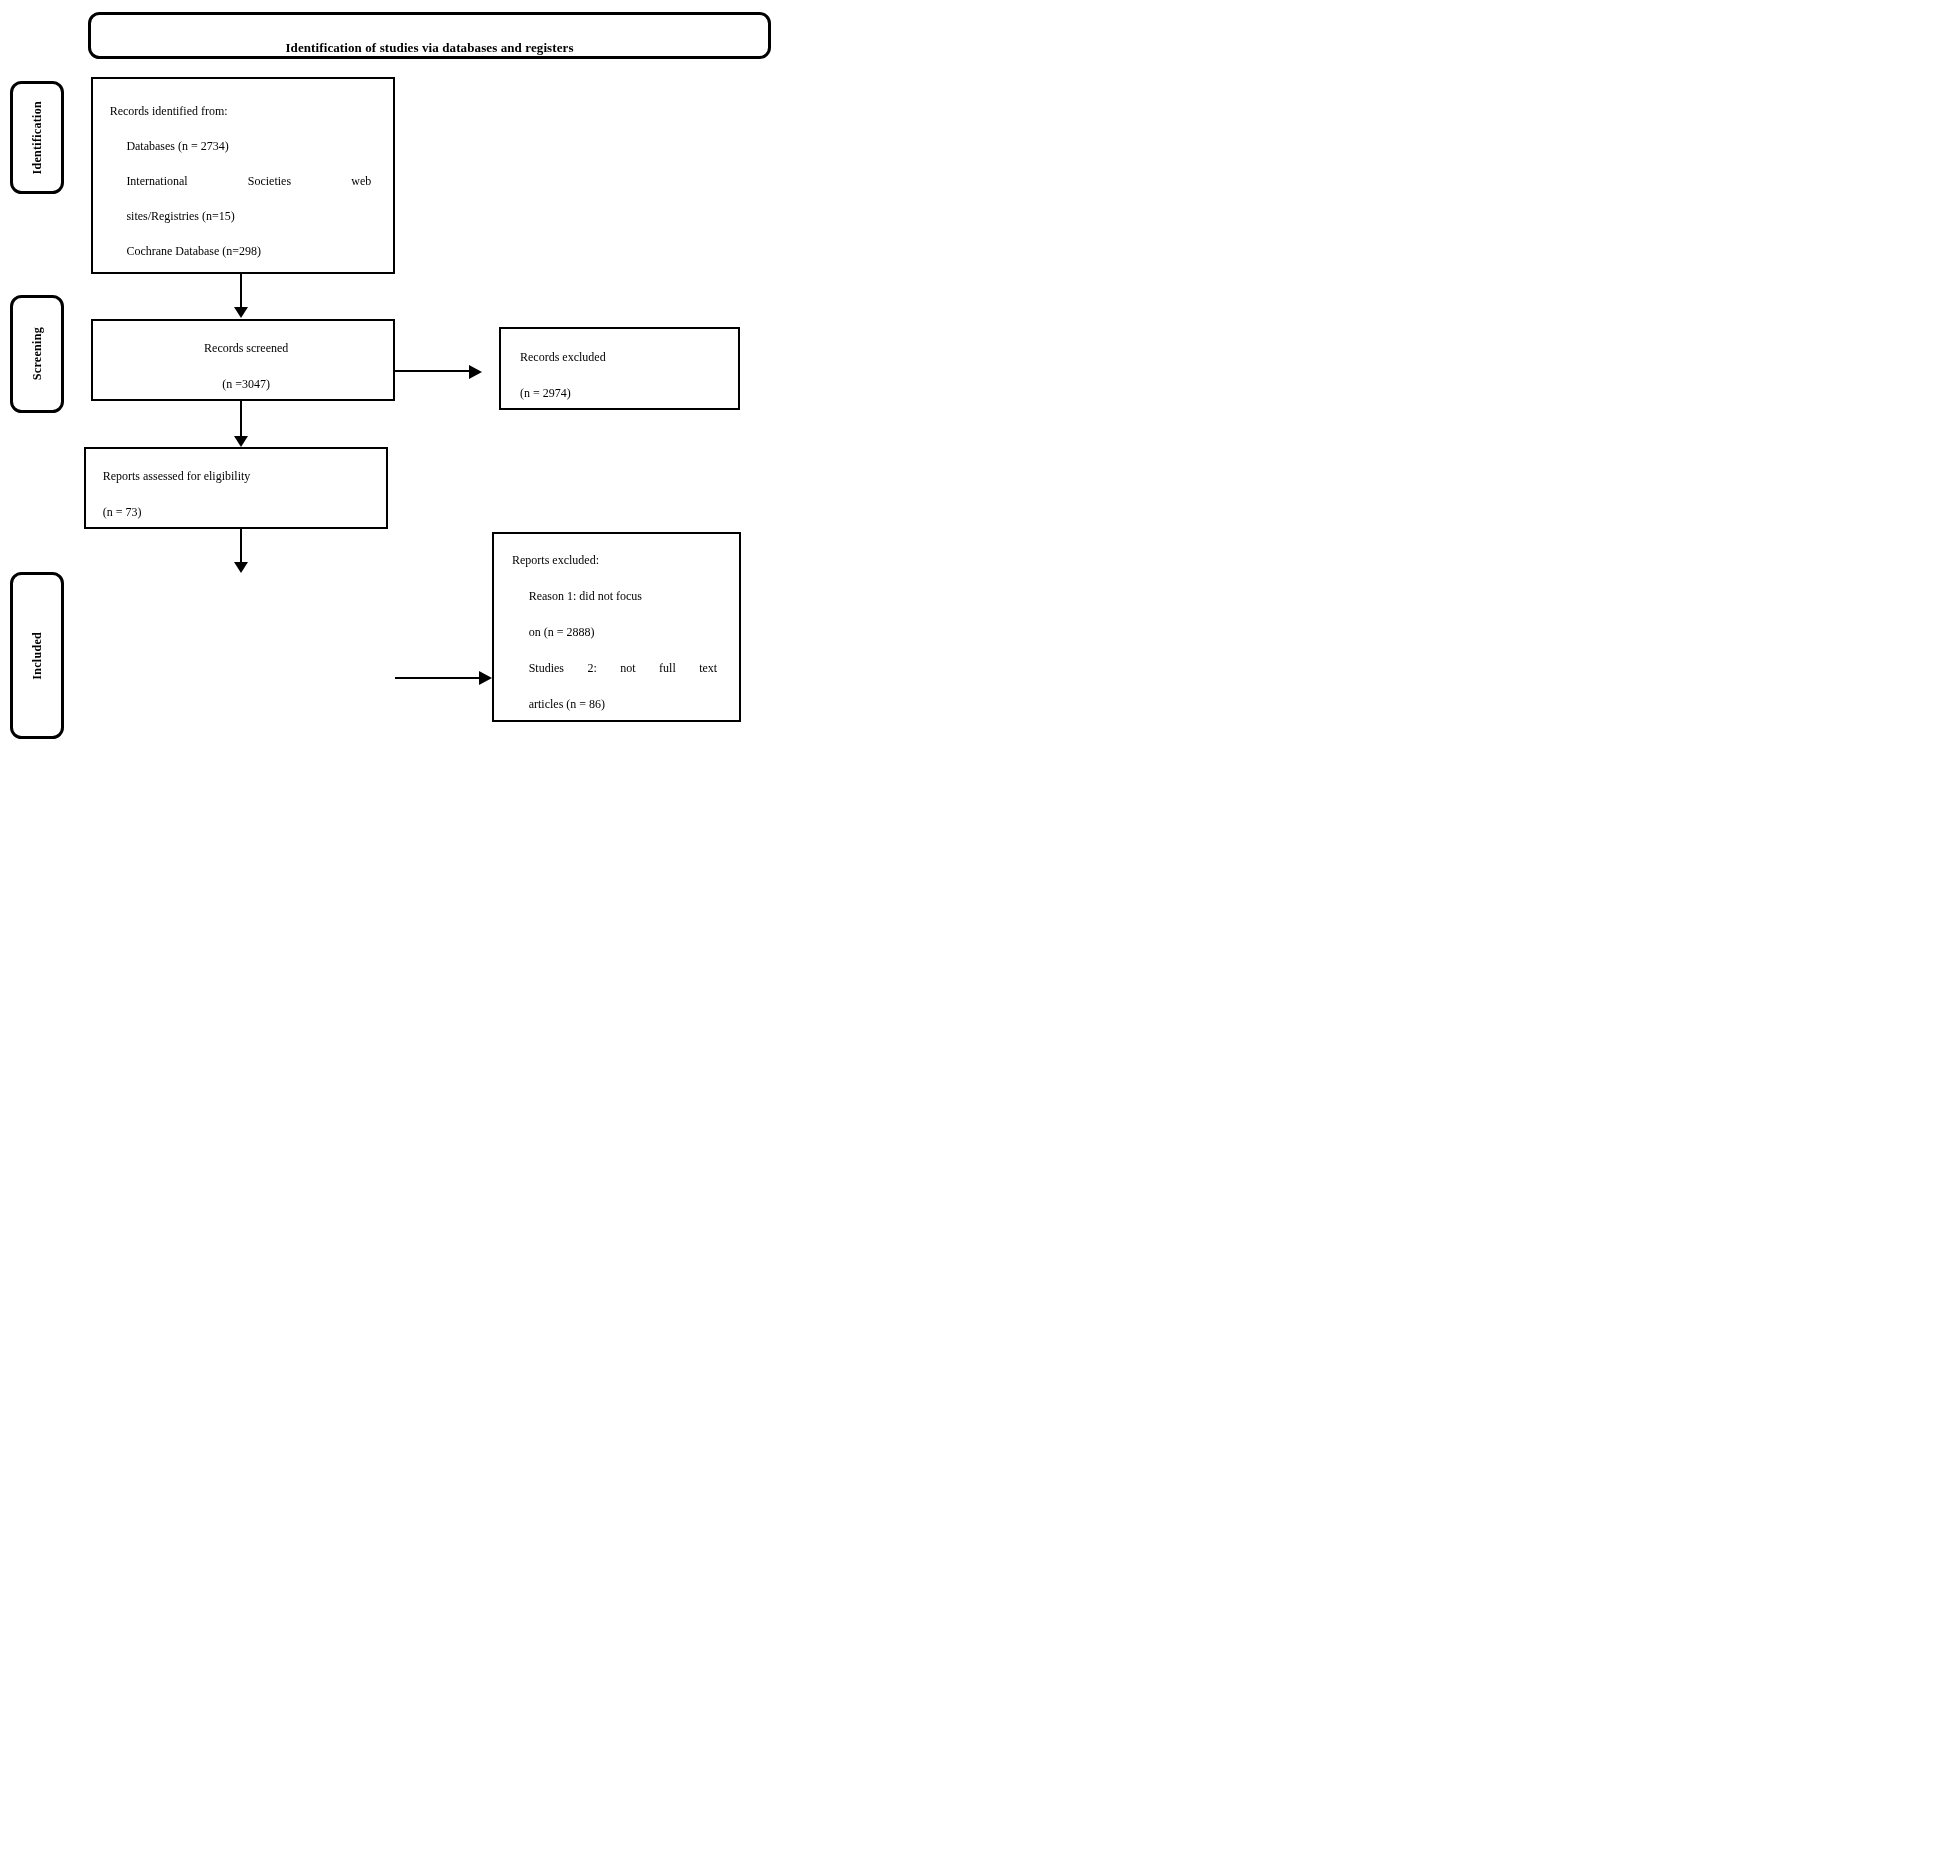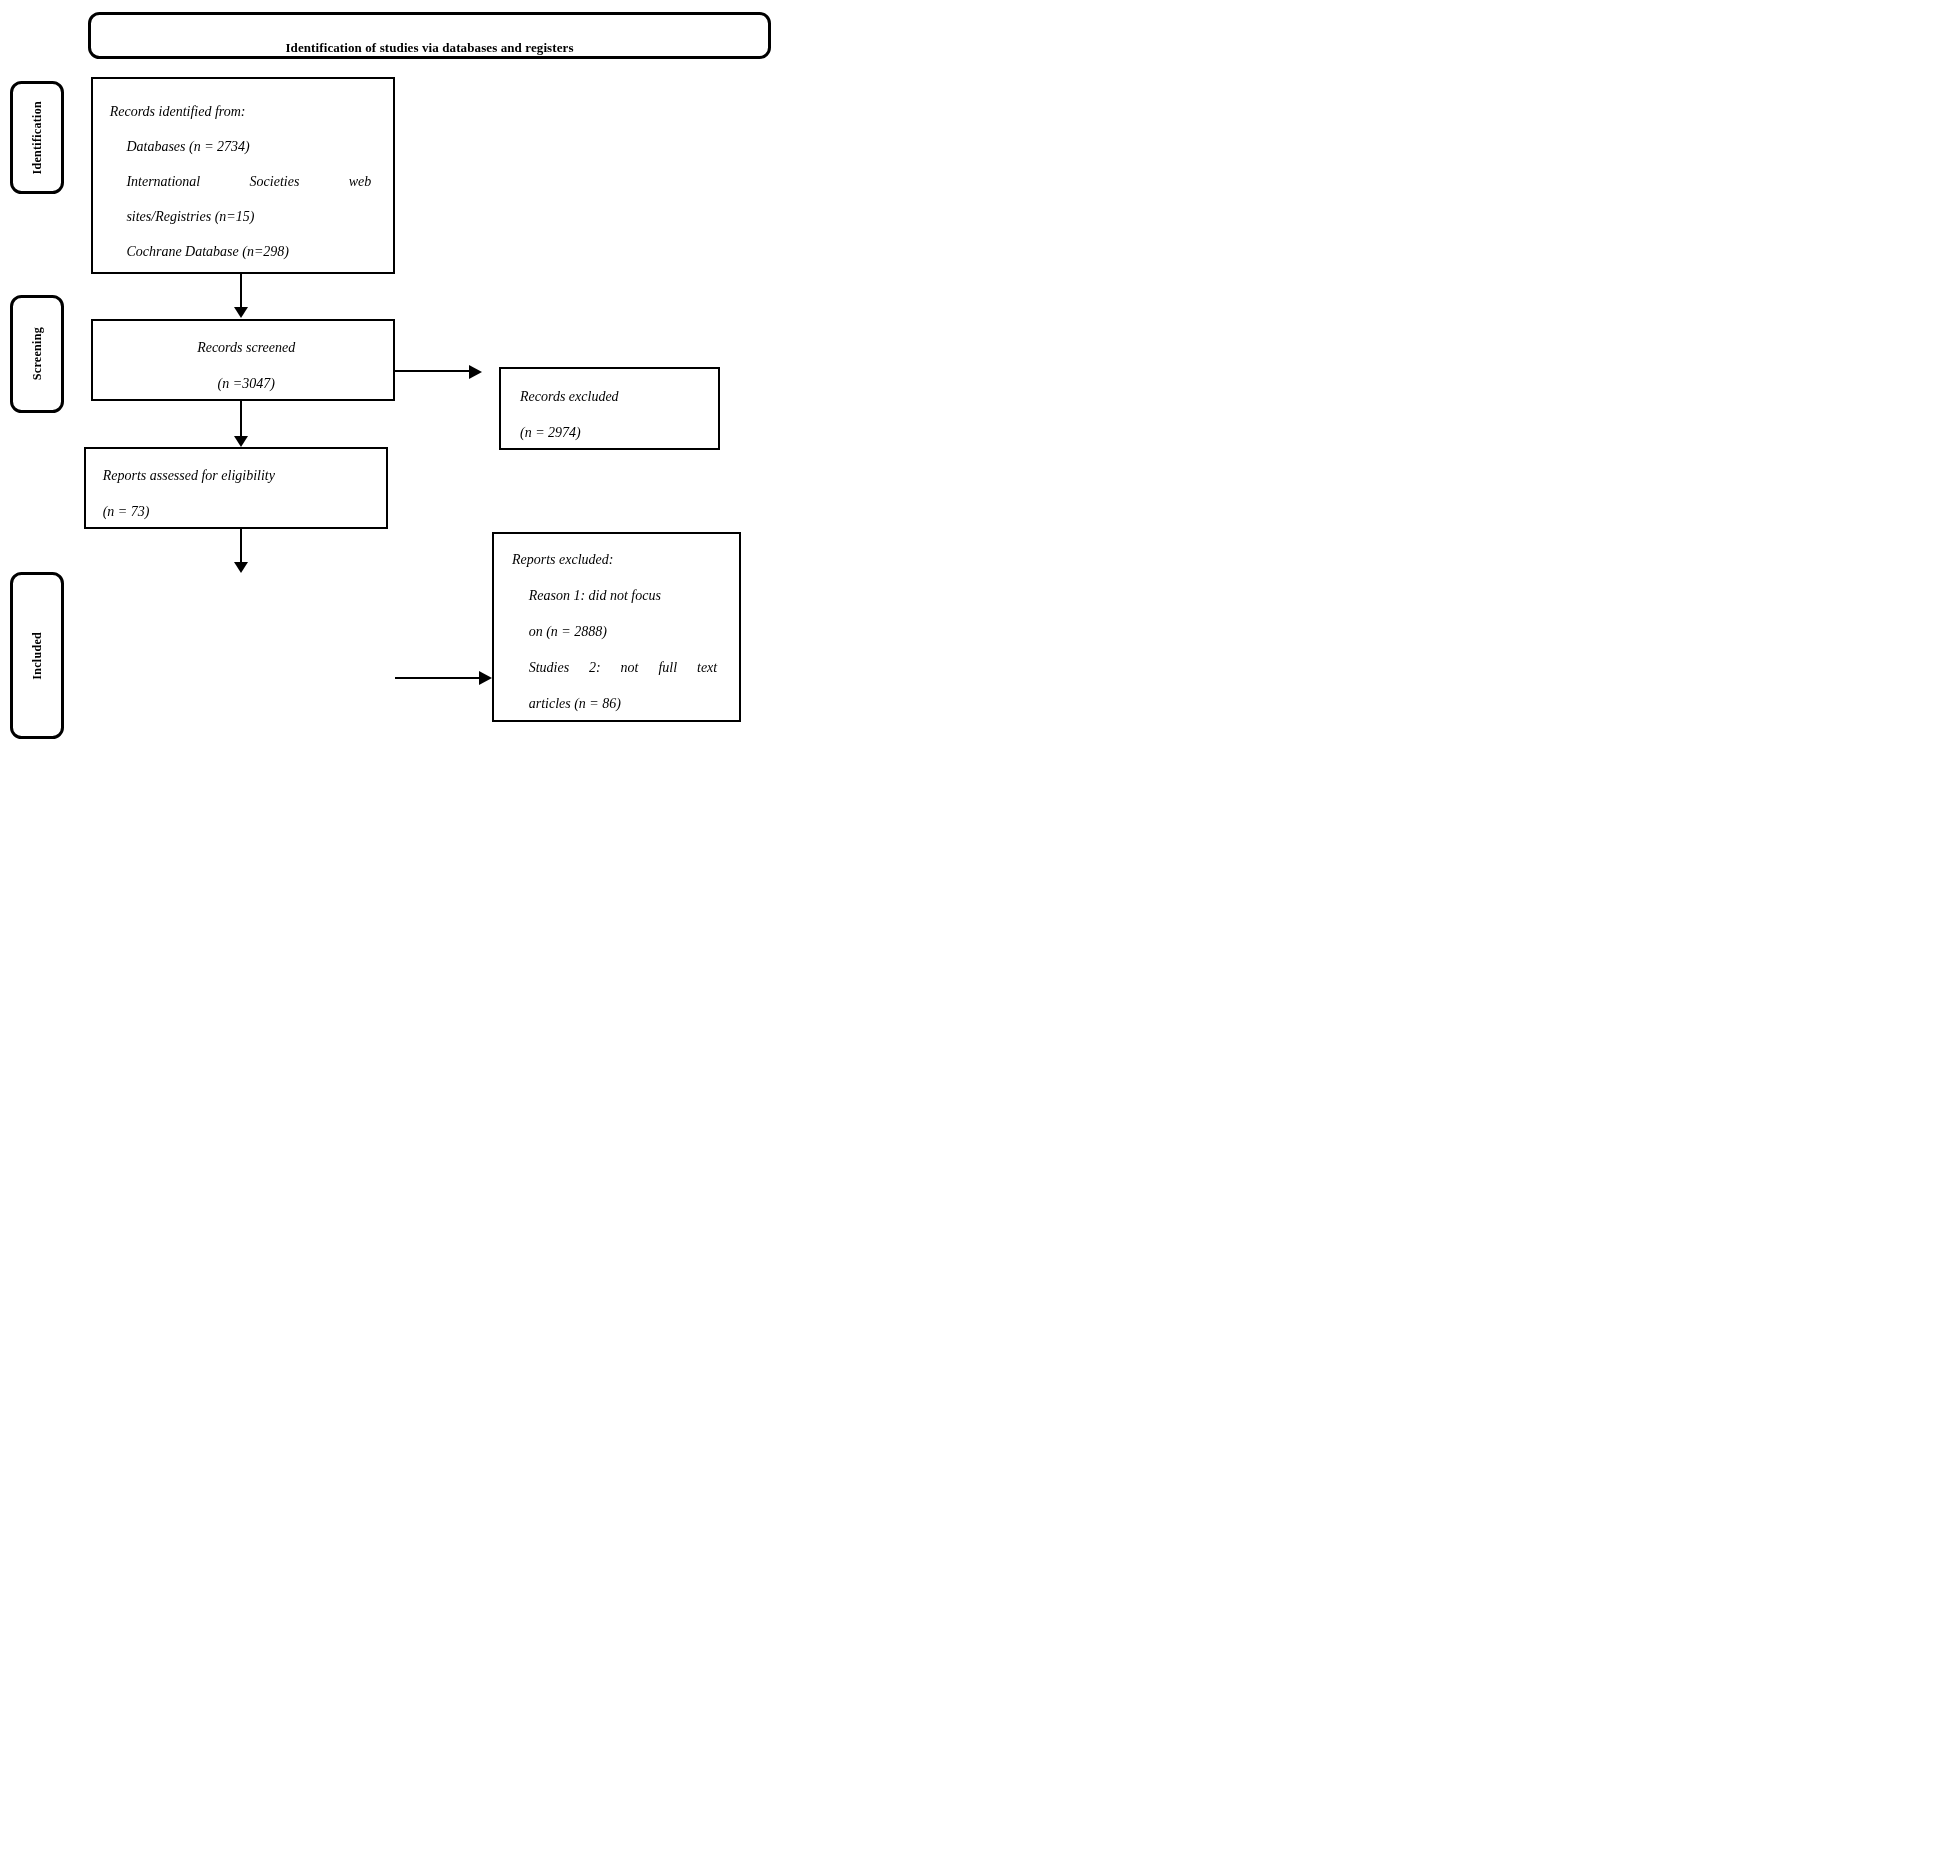--- a/index.html
+++ b/index.html
@@ -24,31 +24,31 @@
     left:10.3px; width:54px;
     display:flex; align-items:center; justify-content:center;
   }
   .stage-identification { top:81px; height:113px; }
   .stage-screening     { top:295px; height:118px; }
   .stage-included      { top:572px; height:167px; }
   .stage-text {
     writing-mode:vertical-rl; transform:rotate(180deg);
     font-weight:bold; font-size:12px; letter-spacing:0.3px; white-space:nowrap;
   }
-  .line { font-size:14px; white-space:nowrap;font-style:italic; }
+  .line { font-size:12px; white-space:nowrap; }
   .indent { padding-left:16.7px; }
   .justify {
     text-align:justify; text-align-last:justify;
     white-space:normal; padding-right:11.5px;
   }
   .b1 { left:91px; top:77px;  width:304px; height:197px; padding:15.4px 10.3px 0 16.7px; }
   .b1 .line { line-height:35px; }
   .b2 { left:91px; top:319px;  width:304px; height:82px; padding:9px 10.3px 0 16.7px;text-align:center; }
   .b2 .line { line-height:36px; }
-  .b3 { left:499px; top:327px;  width:221px; height:83px; padding:10.3px 10.3px 0 19px;margin-top:40px; }
+  .b3 { left:499px; top:327px;  width:241px; height:83px; padding:10.3px 10.3px 0 19px; }
   .b3 .line { line-height:36px; }
   .b4 { left:84px; top:447px;  width:304px; height:82px; padding:9px 10.3px 0 16.7px; }
   .b4 .line { line-height:36px; }
   .b5 { left:91px; top:574px;  width:304px; height:165px; padding:11px 10.3px 0 16.7px; }
   .b5 .line { line-height:37px; }
   .b6 { left:492px; top:520px;  width:249px; height:190px; padding:7.7px 10.3px 0 18px;margin-top:12px; }
   .b6 .line { line-height:36px; }
   .vline { position:absolute; width:1.9px; background:#000; }
   .hline { position:absolute; height:1.9px; background:#000; }
   .head-down {

